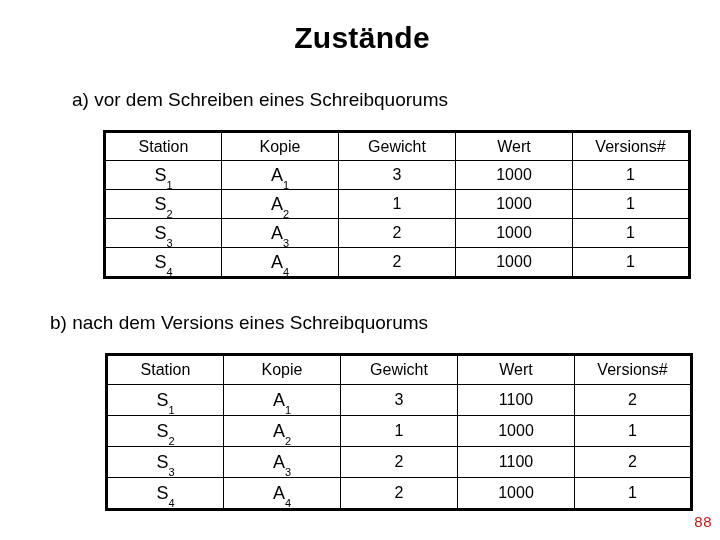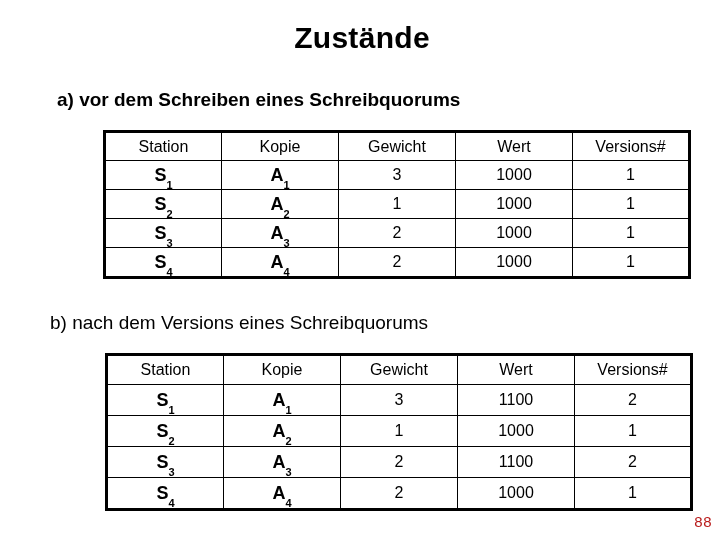--- a/index.html
+++ b/index.html
@@ -30,23 +30,22 @@
     letter-spacing: 0.3px;
     line-height: 36px;
   }
   .caption {
     position: absolute;
     font-size: 19px;
     line-height: 24px;
     white-space: nowrap;
   }
   .caption-a {
-    left: 57px;
+    left: 72px;
     top: 88px;
-    font-weight: bold;
   }
   .caption-b {
     left: 50px;
     top: 311px;
   }
   .state-table {
     position: absolute;
     border-collapse: collapse;
     table-layout: fixed;
     border: 3px solid #000000;
@@ -88,21 +87,20 @@
     height: 28px;
   }
   #table-b td {
     height: 30px;
   }
   .sub-label {
     display: inline-block;
     position: relative;
     font-size: 18px;
     line-height: 18px;
-    font-weight: bold;
   }
   .sub-label sub {
     font-size: 11px;
     line-height: 0;
     position: relative;
     bottom: -4px;
     left: 0px;
   }
   .num {
     font-size: 16px;

